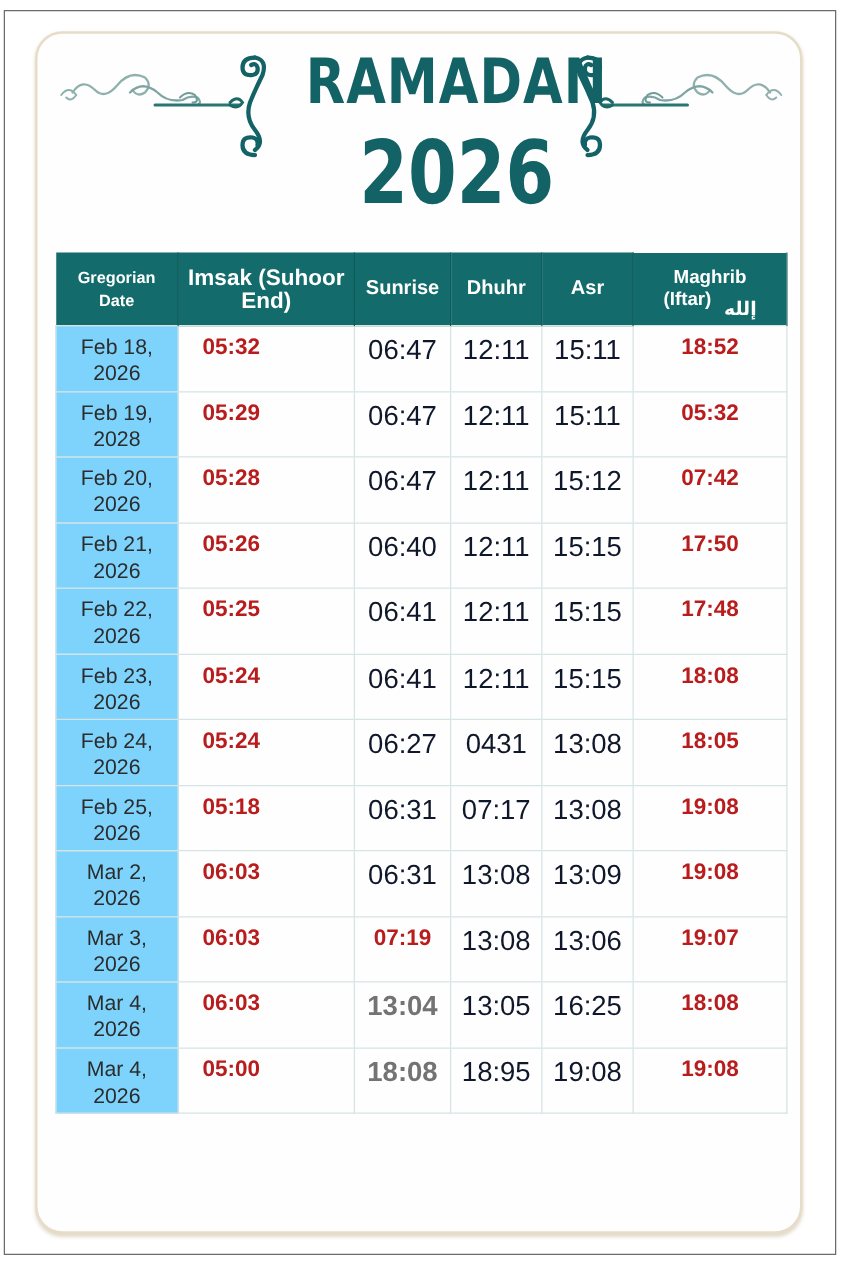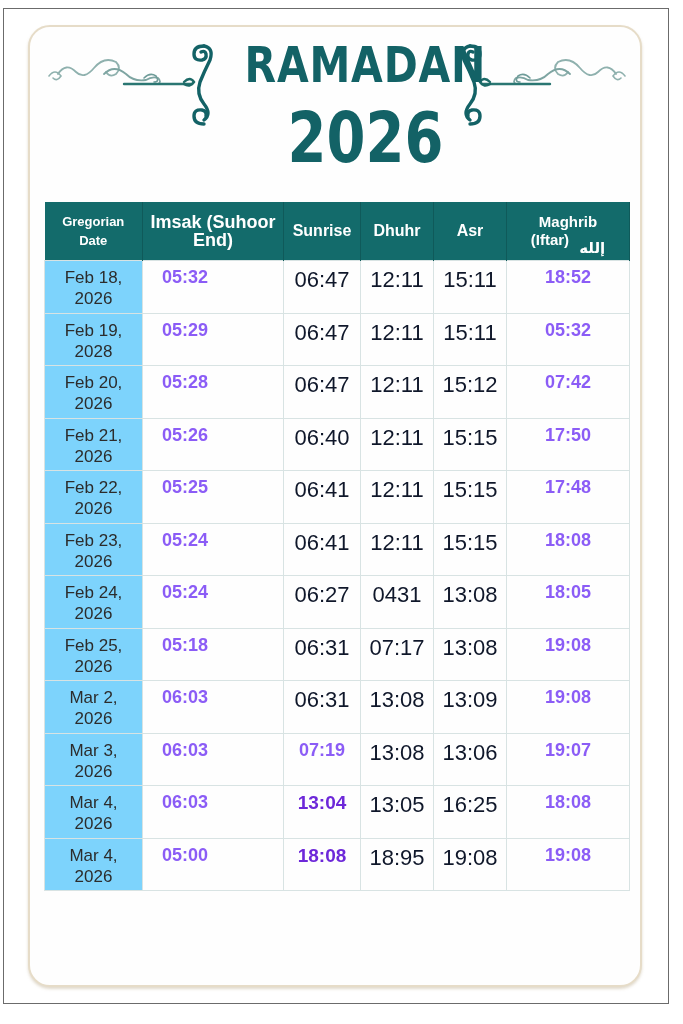--- a/index.html
+++ b/index.html
@@ -43,23 +43,23 @@
   th.th-maghrib { font-size: 15px; position: relative; }
   th .ar-glyph { font-size: 15px; margin-left: 6px; position: relative; top: 8px; }
   td {
     height: 52.5px; border: 1px solid #d8e3e3; text-align: center; vertical-align: top;
     padding-top: 6px; box-sizing: border-box; font-size: 18px; color: #2a2a2a;
   }
   td.date {
     background: #7dd3fc; font-size: 17px; line-height: 21px; padding-top: 6px;
     color: #2c2c2c;
   }
-  td.bold { font-weight: bold; color: #8b5cf6; }
+  td.bold { font-weight: bold; color: #b91c1c; }
   td.imsak { text-align: left; padding-left: 19px; }
-  td.teal { color: #6d28d9; font-weight: bold; font-size: 19px; margin-top: 47px; }
+  td.teal { color: #737373; font-weight: bold; font-size: 22px; margin-top: 47px; }
   td.light { font-size: 22px; color: #0f172a; }
 </style>
 </head>
 <body>
 
 <div class="outer-frame"></div>
 <div class="card"></div>
 
 <svg class="ornament left" viewBox="0 0 170 95">
   <g fill="none" stroke-linecap="round">

